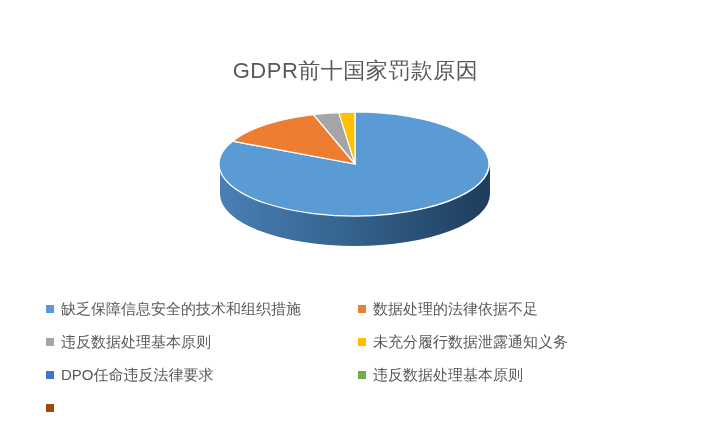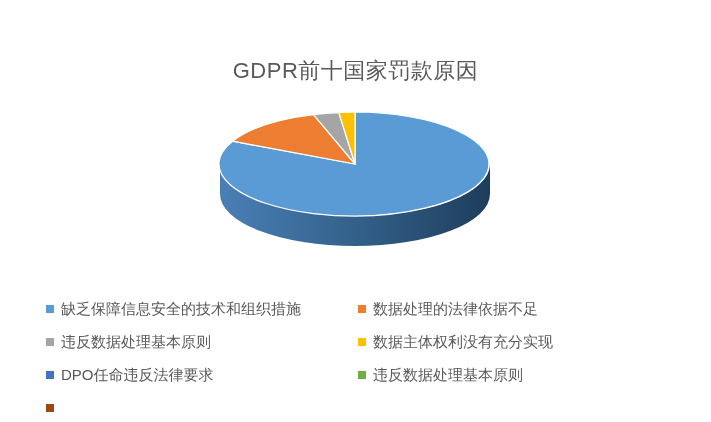--- a/index.html
+++ b/index.html
@@ -125,21 +125,21 @@
       <span class="legend-label">数据处理的法律依据不足</span>
     </div>
 
     <div class="legend-item">
       <span class="legend-swatch" style="background:#A5A5A5"></span>
       <span class="legend-label">违反数据处理基本原则</span>
     </div>
 
     <div class="legend-item">
       <span class="legend-swatch" style="background:#FFC000"></span>
-      <span class="legend-label">数据主体权利没有充分实现</span>
+      <span class="legend-label">未充分履行数据泄露通知义务</span>
     </div>
 
     <div class="legend-item">
       <span class="legend-swatch" style="background:#4472C4"></span>
       <span class="legend-label">DPO任命违反法律要求</span>
     </div>
 
     <div class="legend-item">
       <span class="legend-swatch" style="background:#70AD47"></span>
       <span class="legend-label">违反数据处理基本原则</span>

